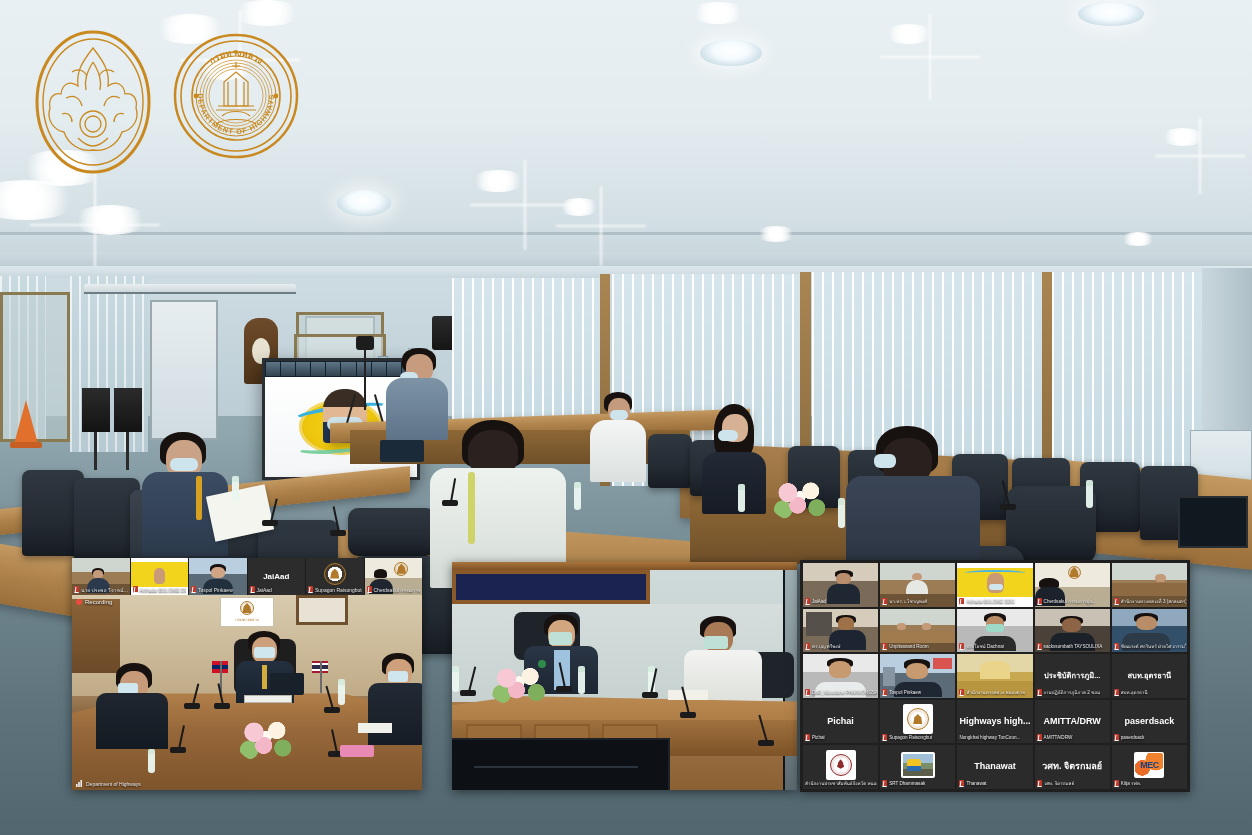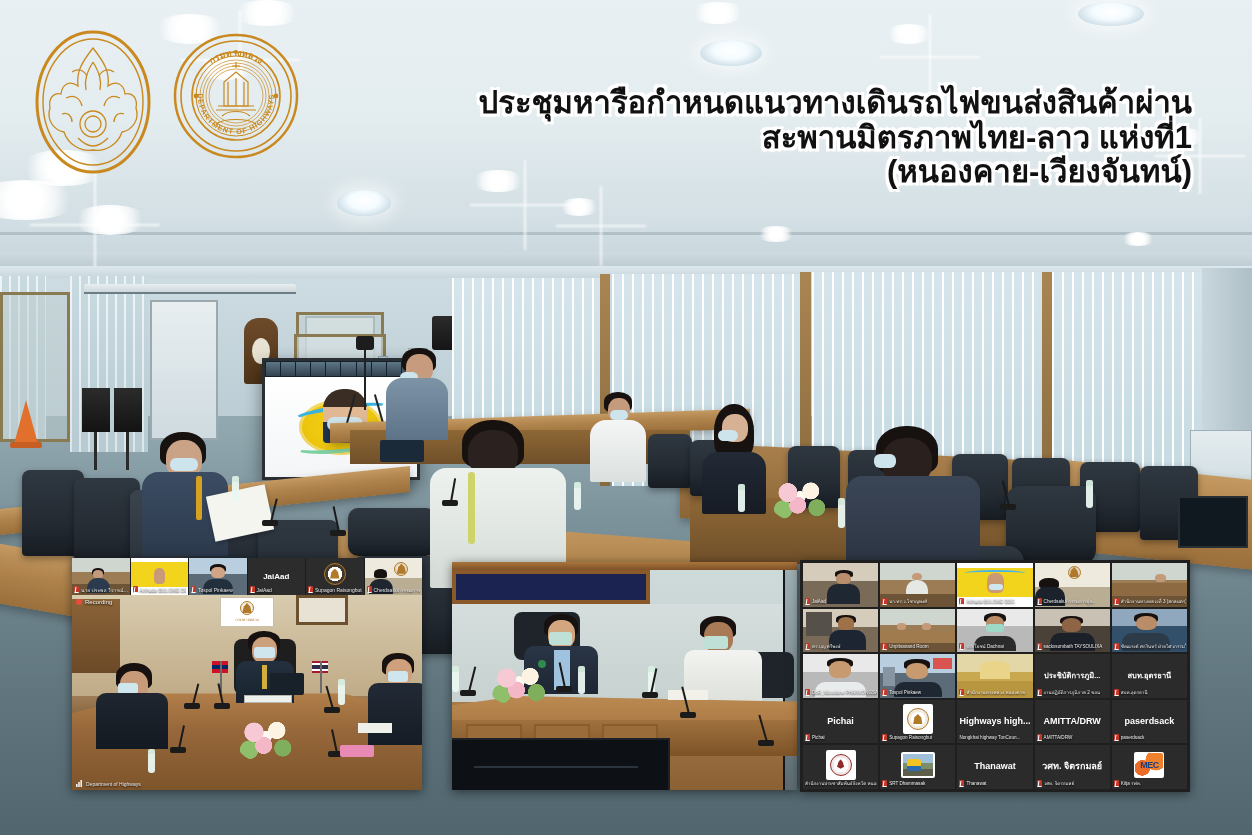--- a/index.html
+++ b/index.html
@@ -517,25 +517,20 @@
         <textPath href="#arcBot" startOffset="50%" text-anchor="middle">DEPARTMENT OF HIGHWAYS</textPath>
       </text>
       <g fill="#c9891f">
         <circle cx="24" cy="64" r="2.4"></circle>
           <circle cx="104" cy="64" r="2.4"></circle>
         <circle cx="64" cy="20" r="2"></circle>
       </g>
     </svg>
   </div>
 
-  <div class="seal-title">
-    <div class="l1">ประชุมหารือกำหนดแนวทางเดินรถไฟขนส่งสินค้าผ่าน</div>
-    <div class="l2">สะพานมิตรภาพไทย-ลาว แห่งที่1</div>
-    <div class="l3">(หนองคาย-เวียงจันทน์)</div>
-  </div>
 
   <div class="vpanel" id="panel-left">
     <div class="filmstrip">
       <div class="fs-cell sc-room">
         <div class="th-hair" style="left:34%;top:26%;width:22%;height:20%;"></div>
         <div class="th-head" style="left:36%;top:32%;width:18%;height:22%;background:#c49a7c;"></div>
         <div class="th-body" style="left:26%;top:54%;width:40%;height:40%;background:#2b3a4c;"></div>
         <div class="fs-name">
           <span class="mutedot"></span>
           <span>นาย ประพล วิจารณ์...</span>

